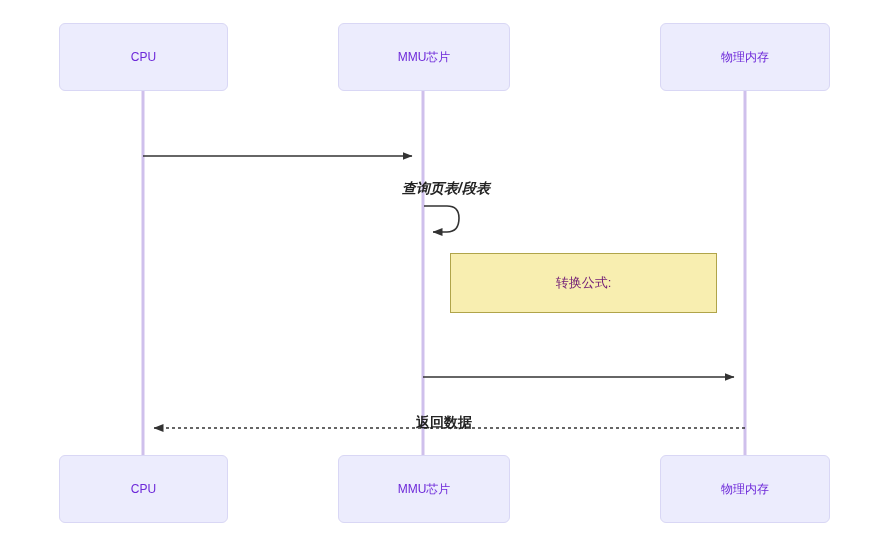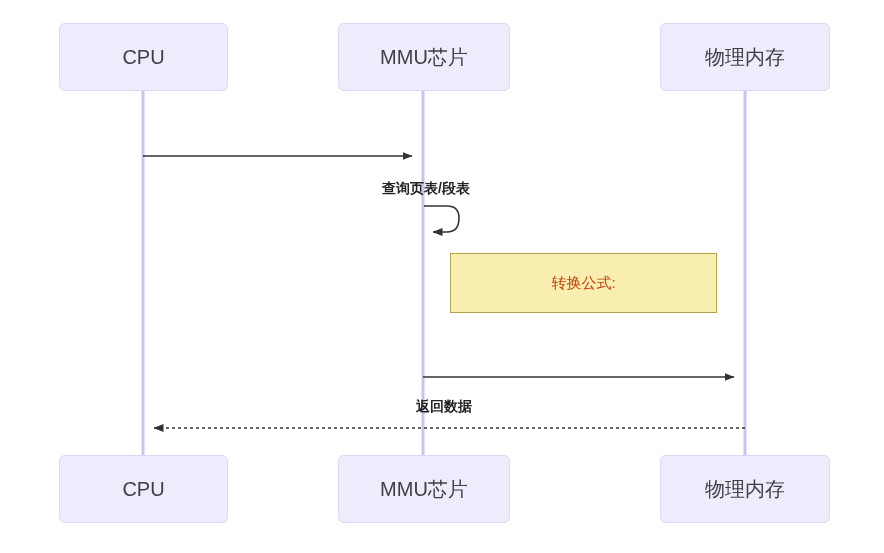--- a/index.html
+++ b/index.html
@@ -34,22 +34,22 @@
     position: absolute;
     box-sizing: border-box;
     background: #ececfd;
     border: 1px solid #d9d7f5;
     border-radius: 6px;
     display: flex;
     align-items: center;
     justify-content: center;
   }
   .participant-label {
-    font-size: 20px;
-    color: #404040;
+    font-size: 12px;
+    color: #6d28d9;
     font-family: "Liberation Sans", "DejaVu Sans", sans-serif;
     line-height: 1.2;
     white-space: nowrap;
   }
   
   .msg-label {
     position: absolute;
     font-size: 14px;
     font-weight: bold;
     color: #232323;
@@ -63,22 +63,22 @@
     box-sizing: border-box;
     background: #f8eeb0;
     border: 1px solid #b0a44a;
     display: flex;
     flex-direction: column;
     align-items: center;
     justify-content: center;
     padding: 4px 10px;
   }
   .note-line {
-    font-size: 15px;
-    color: #c2410c;
+    font-size: 13px;
+    color: #701a75;
     white-space: nowrap;
     line-height: 1.45;
     text-align: center;
     font-family: "Liberation Sans", "DejaVu Sans", sans-serif;
   }
 </style>
 </head>
 <body>
 
 <div id="diagram-root">
@@ -134,22 +134,22 @@
 
   <div class="participant-box" style="left:338px; top:455px; width:172px; height:68px;">
     <span class="participant-label">MMU芯片</span>
   </div>
 
   <div class="participant-box" style="left:660px; top:455px; width:170px; height:68px;">
     <span class="participant-label">物理内存</span>
   </div>
 
 
-  <div class="msg-label" style="left:426px; top:180px; transform:translateX(-50%);">查询页表/段表</div>
+  <div class="msg-label" style="left:446px; top:180px; transform:translateX(-50%);font-style:italic;">查询页表/段表</div>
 
 
-  <div class="msg-label" style="left:444px; top:398px; transform:translateX(-50%);">返回数据</div>
+  <div class="msg-label" style="left:444px; top:414px; transform:translateX(-50%);">返回数据</div>
 
   <div class="note-box" style="left:450px; top:253px; width:267px; height:60px;">
     <span class="note-line">转换公式:</span>
   </div>
 
 </div>
 
 </body></html>

